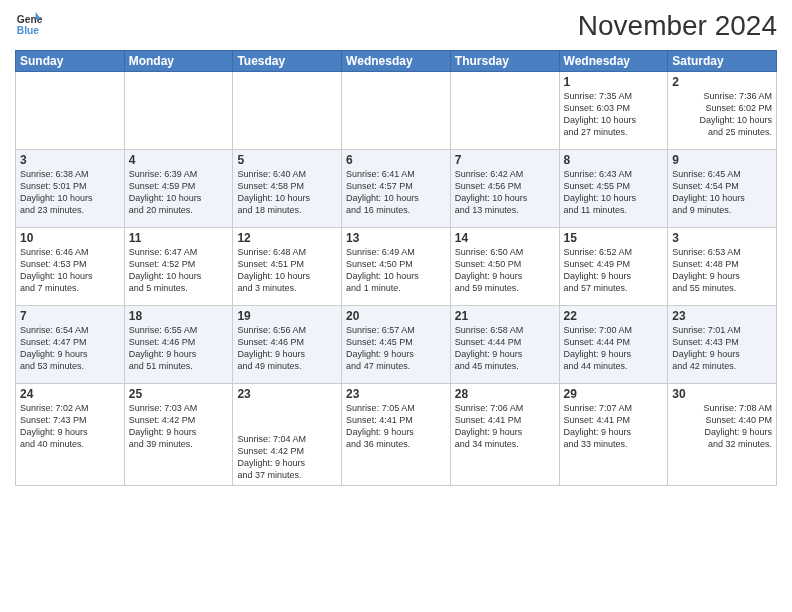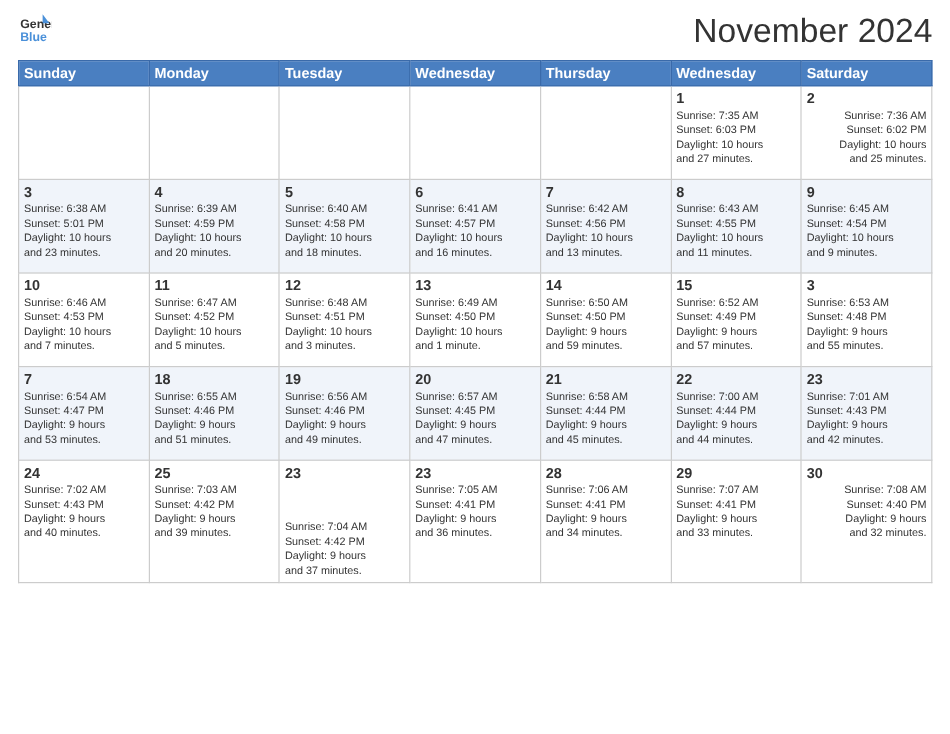--- a/index.html
+++ b/index.html
@@ -285,21 +285,21 @@
             <div class="day-info" style="white-space: pre-line;">Sunrise: 7:01 AM
 Sunset: 4:43 PM
 Daylight: 9 hours
 and 42 minutes.</div>
           </td>
         </tr>
         <tr>
           <td>
             <span class="day-number">24</span>
             <div class="day-info" style="white-space: pre-line;">Sunrise: 7:02 AM
-Sunset: 4:43 PM
+Sunset: 7:43 PM
 Daylight: 9 hours
 and 40 minutes.</div>
           </td>
           <td>
             <span class="day-number">25</span>
             <div class="day-info" style="white-space: pre-line;">Sunrise: 7:03 AM
 Sunset: 4:42 PM
 Daylight: 9 hours
 and 39 minutes.</div>
           </td>

